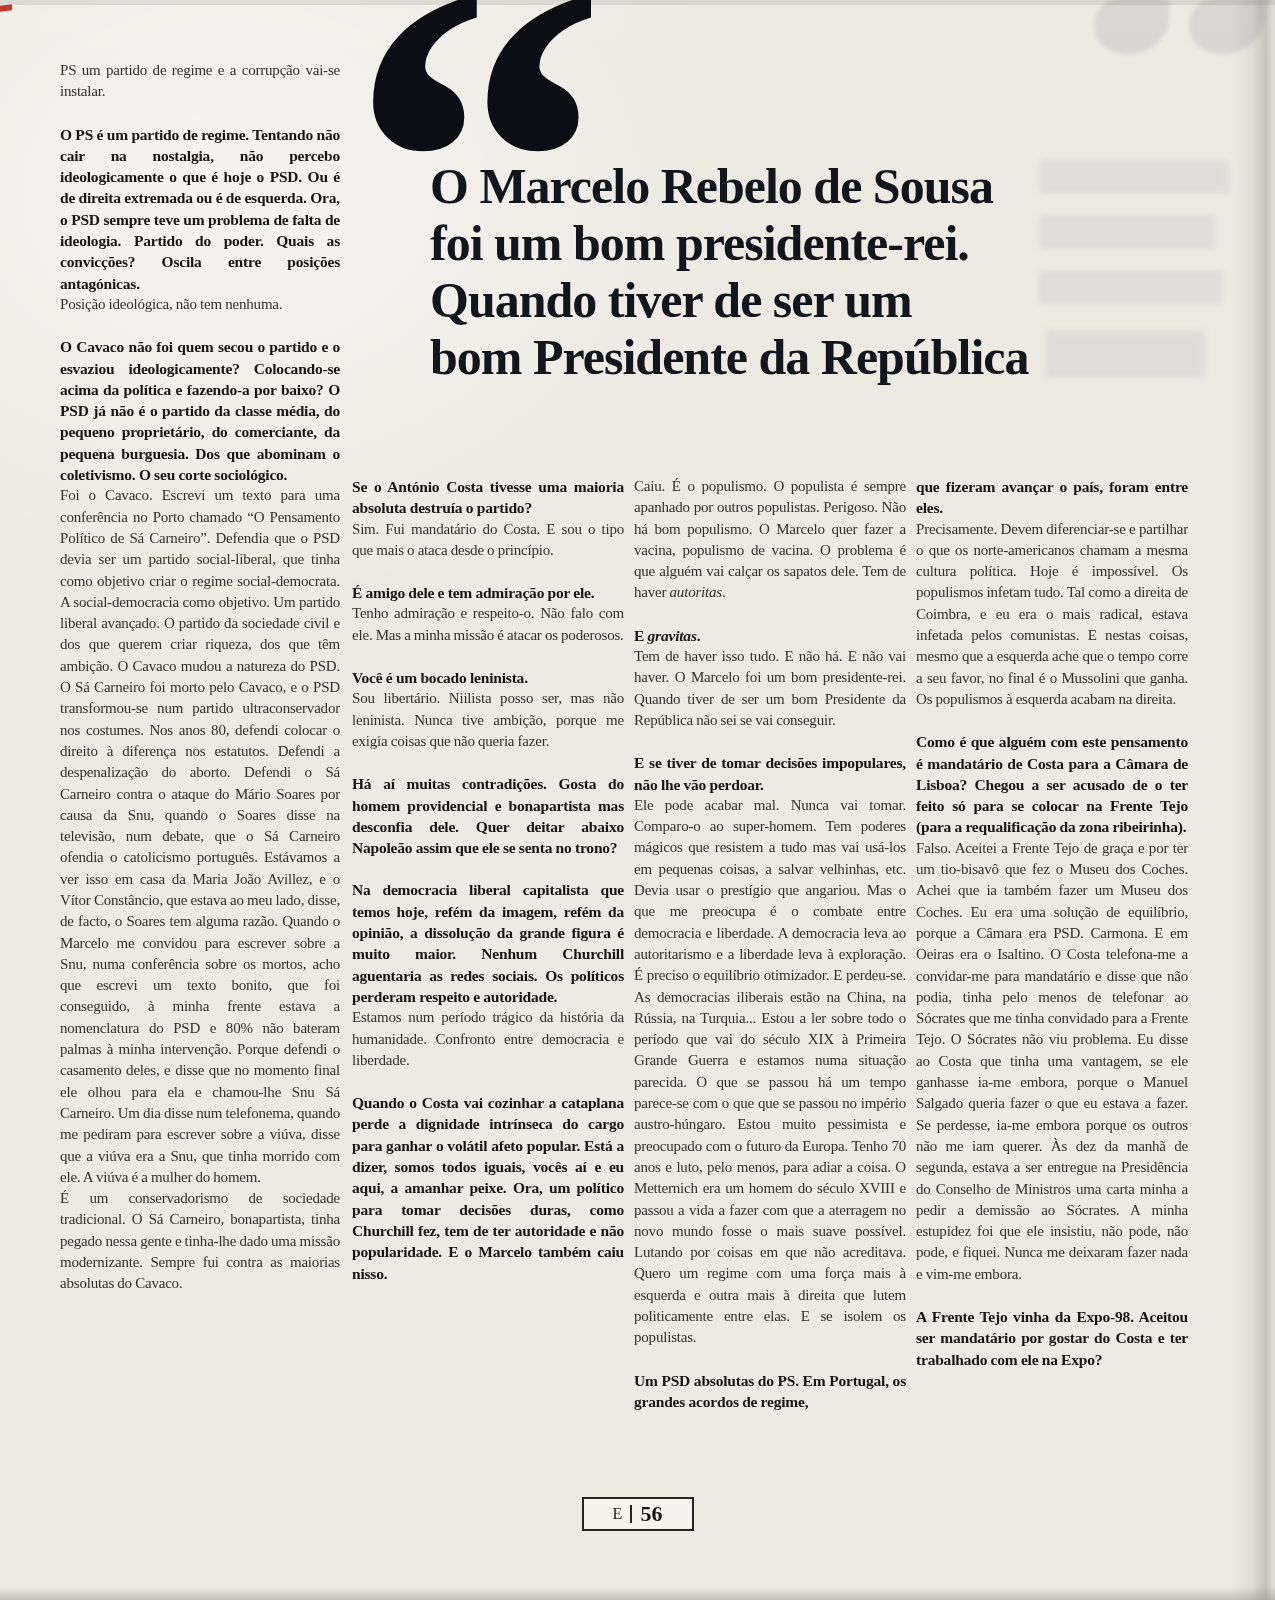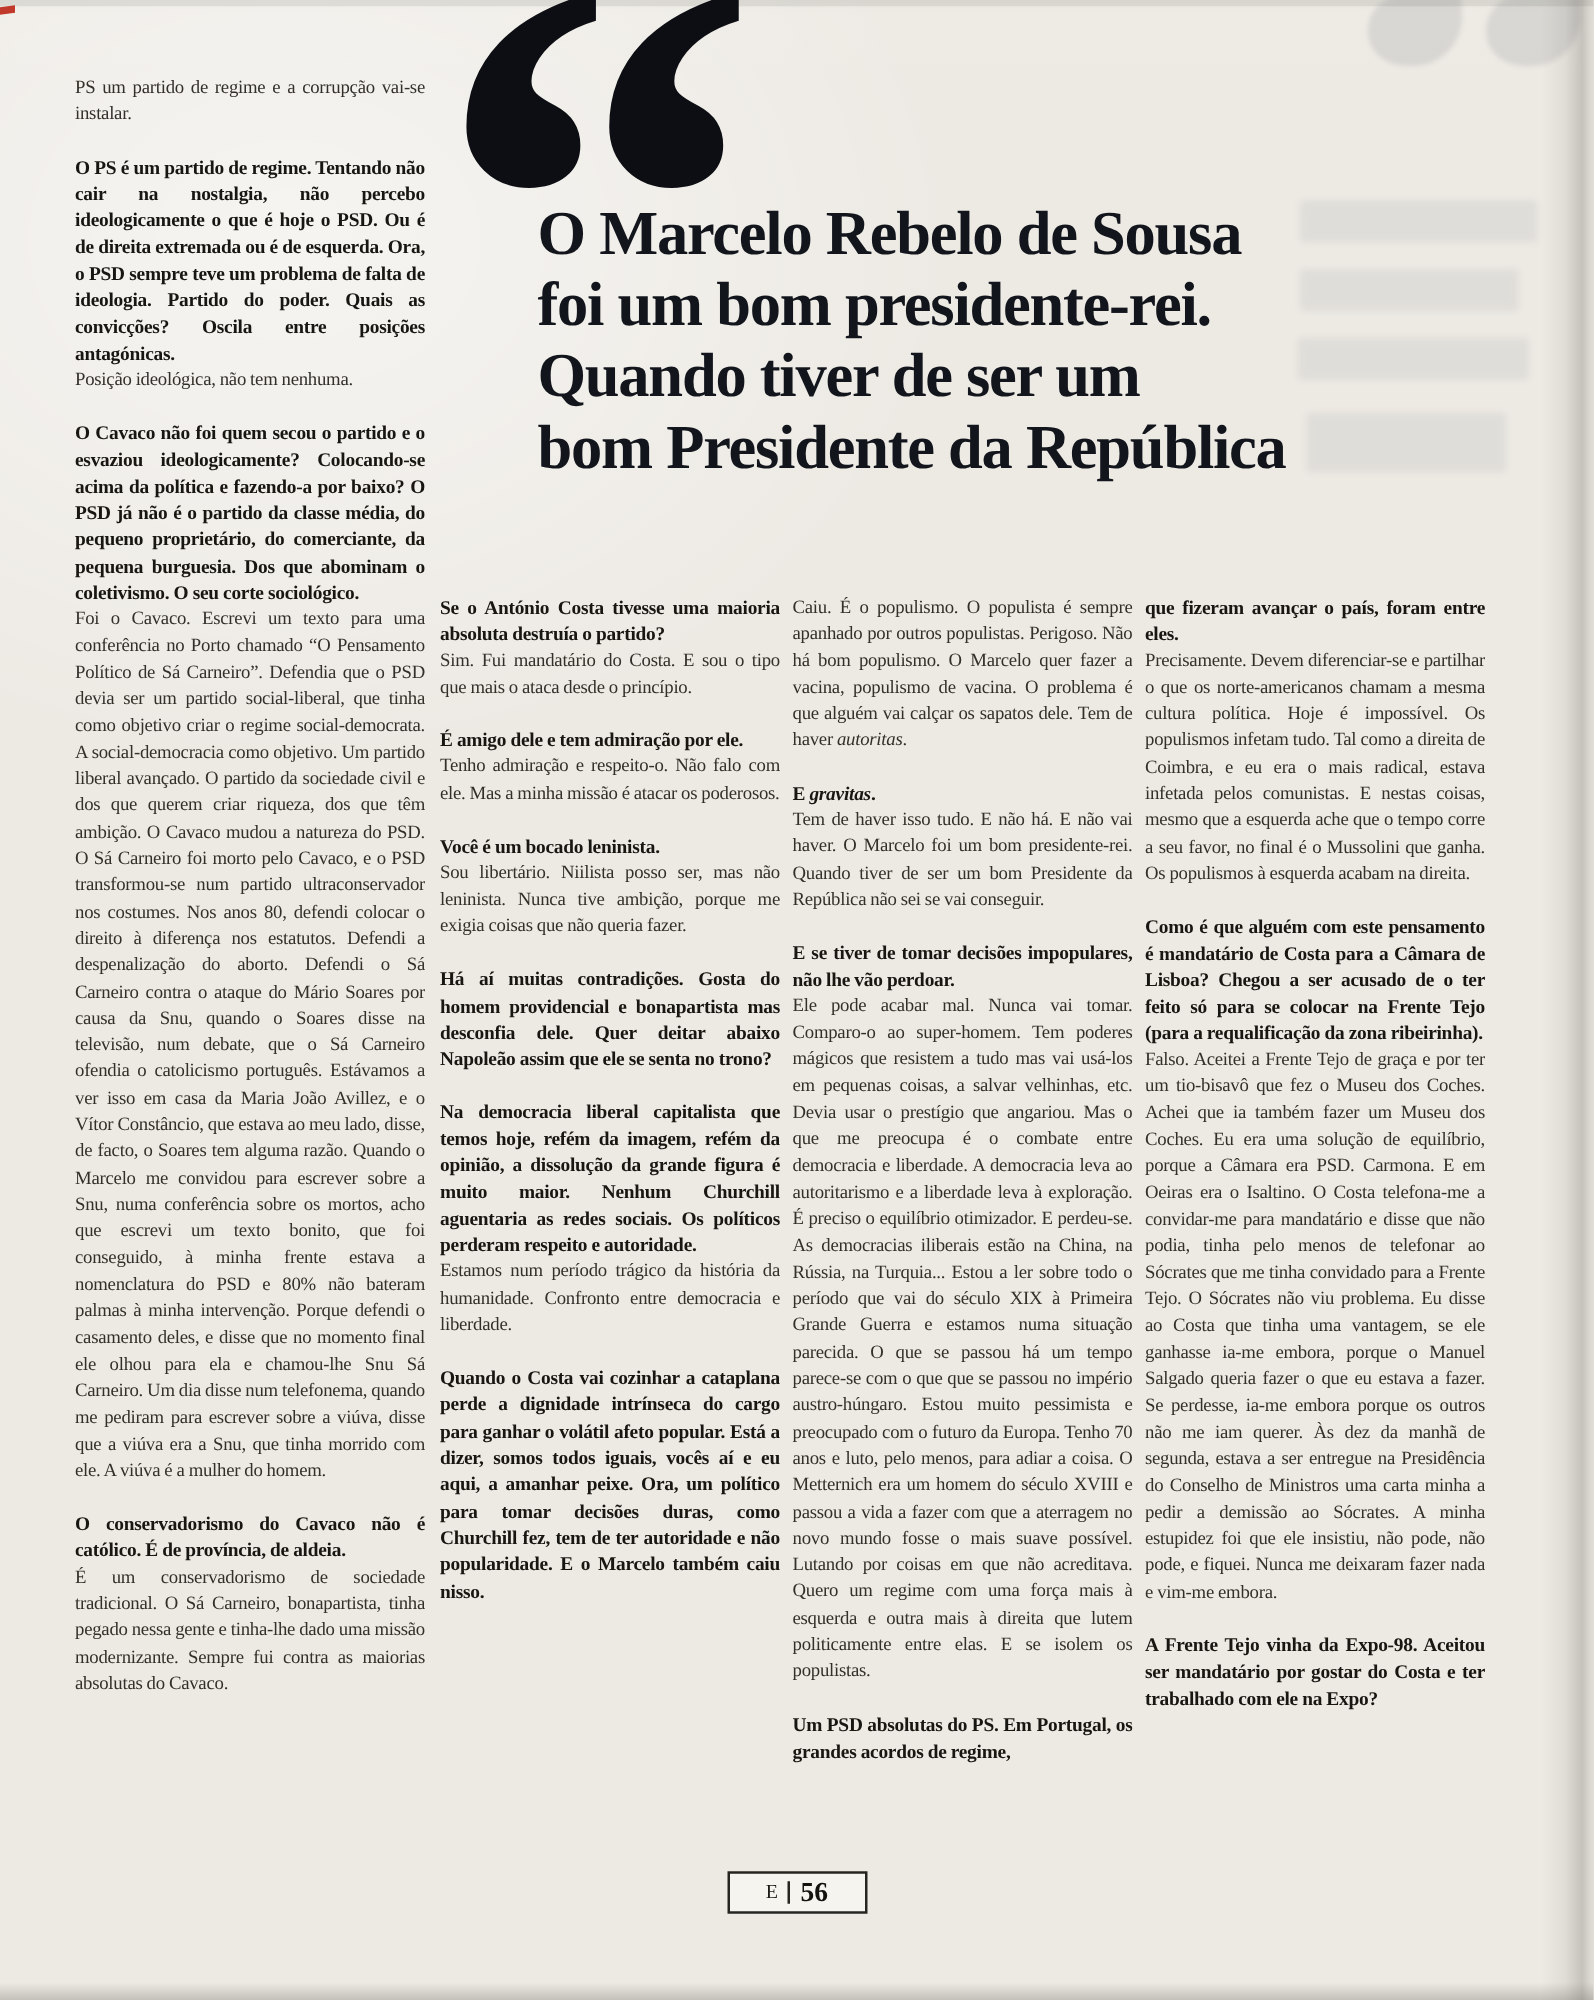--- a/index.html
+++ b/index.html
@@ -90,21 +90,20 @@
       <div class="pq-line">Quando tiver de ser um</div>
       <div class="pq-line">bom Presidente da República</div>
     </div>
 
   <div class="leftcol">
       <p class="block answer">PS um partido de regime e a corrupção vai-se instalar.</p>
       <p class="block question">O PS é um partido de regime. Tentando não cair na nostalgia, não percebo ideologicamente o que é hoje o PSD. Ou é de direita extremada ou é de esquerda. Ora, o PSD sempre teve um problema de falta de ideologia. Partido do poder. Quais as convicções? Oscila entre posições antagónicas.</p>
       <p class="block answer">Posição ideológica, não tem nenhuma.</p>
       <p class="block question">O Cavaco não foi quem secou o partido e o esvaziou ideologicamente? Colocando-se acima da política e fazendo-a por baixo? O PSD já não é o partido da classe média, do pequeno proprietário, do comerciante, da pequena burguesia. Dos que abominam o coletivismo. O seu corte sociológico.</p>
       <p class="block answer">Foi o Cavaco. Escrevi um texto para uma conferência no Porto chamado “O Pensamento Político de Sá Carneiro”. Defendia que o PSD devia ser um partido social-liberal, que tinha como objetivo criar o regime social-democrata. A social-democracia como objetivo. Um partido liberal avançado. O partido da sociedade civil e dos que querem criar riqueza, dos que têm ambição. O Cavaco mudou a natureza do PSD. O Sá Carneiro foi morto pelo Cavaco, e o PSD transformou-se num partido ultraconservador nos costumes. Nos anos 80, defendi colocar o direito à diferença nos estatutos. Defendi a despenalização do aborto. Defendi o Sá Carneiro contra o ataque do Mário Soares por causa da Snu, quando o Soares disse na televisão, num debate, que o Sá Carneiro ofendia o catolicismo português. Estávamos a ver isso em casa da Maria João Avillez, e o Vítor Constâncio, que estava ao meu lado, disse, de facto, o Soares tem alguma razão. Quando o Marcelo me convidou para escrever sobre a Snu, numa conferência sobre os mortos, acho que escrevi um texto bonito, que foi conseguido, à minha frente estava a nomenclatura do PSD e 80% não bateram palmas à minha intervenção. Porque defendi o casamento deles, e disse que no momento final ele olhou para ela e chamou-lhe Snu Sá Carneiro. Um dia disse num telefonema, quando me pediram para escrever sobre a viúva, disse que a viúva era a Snu, que tinha morrido com ele. A viúva é a mulher do homem.</p>
-      <p class="block question">O conservadorismo do Cavaco não é católico. É de província, de aldeia.</p>
       <p class="block answer">É um conservadorismo de sociedade tradicional. O Sá Carneiro, bonapartista, tinha pegado nessa gente e tinha-lhe dado uma missão modernizante. Sempre fui contra as maiorias absolutas do Cavaco.</p>
     </div>
 
   <div class="midcols">
     <div class="col">
         <p class="block question">Se o António Costa tivesse uma maioria absoluta destruía o partido?</p>
         <p class="block answer">Sim. Fui mandatário do Costa. E sou o tipo que mais o ataca desde o princípio.</p>
         <p class="block question">É amigo dele e tem admiração por ele.</p>
         <p class="block answer">Tenho admiração e respeito-o. Não falo com ele. Mas a minha missão é atacar os poderosos.</p>
         <p class="block question">Você é um bocado leninista.</p>

